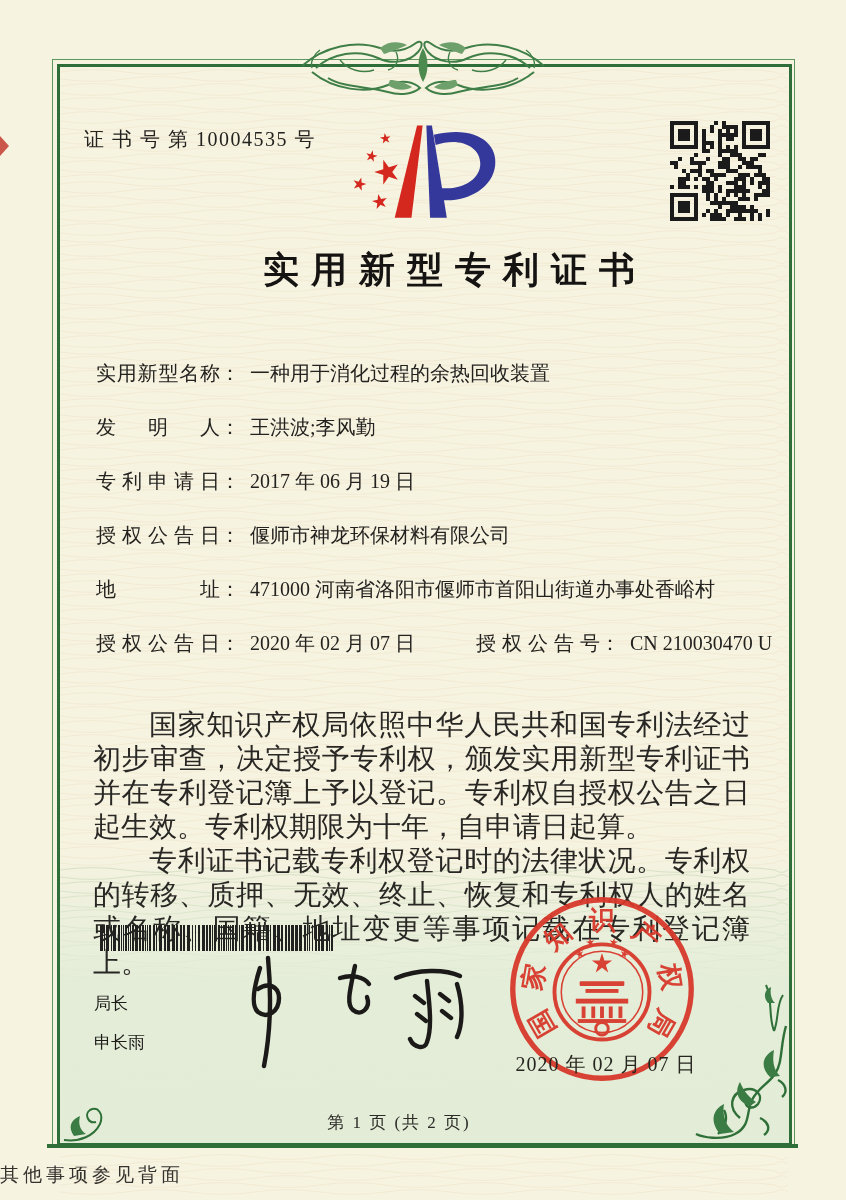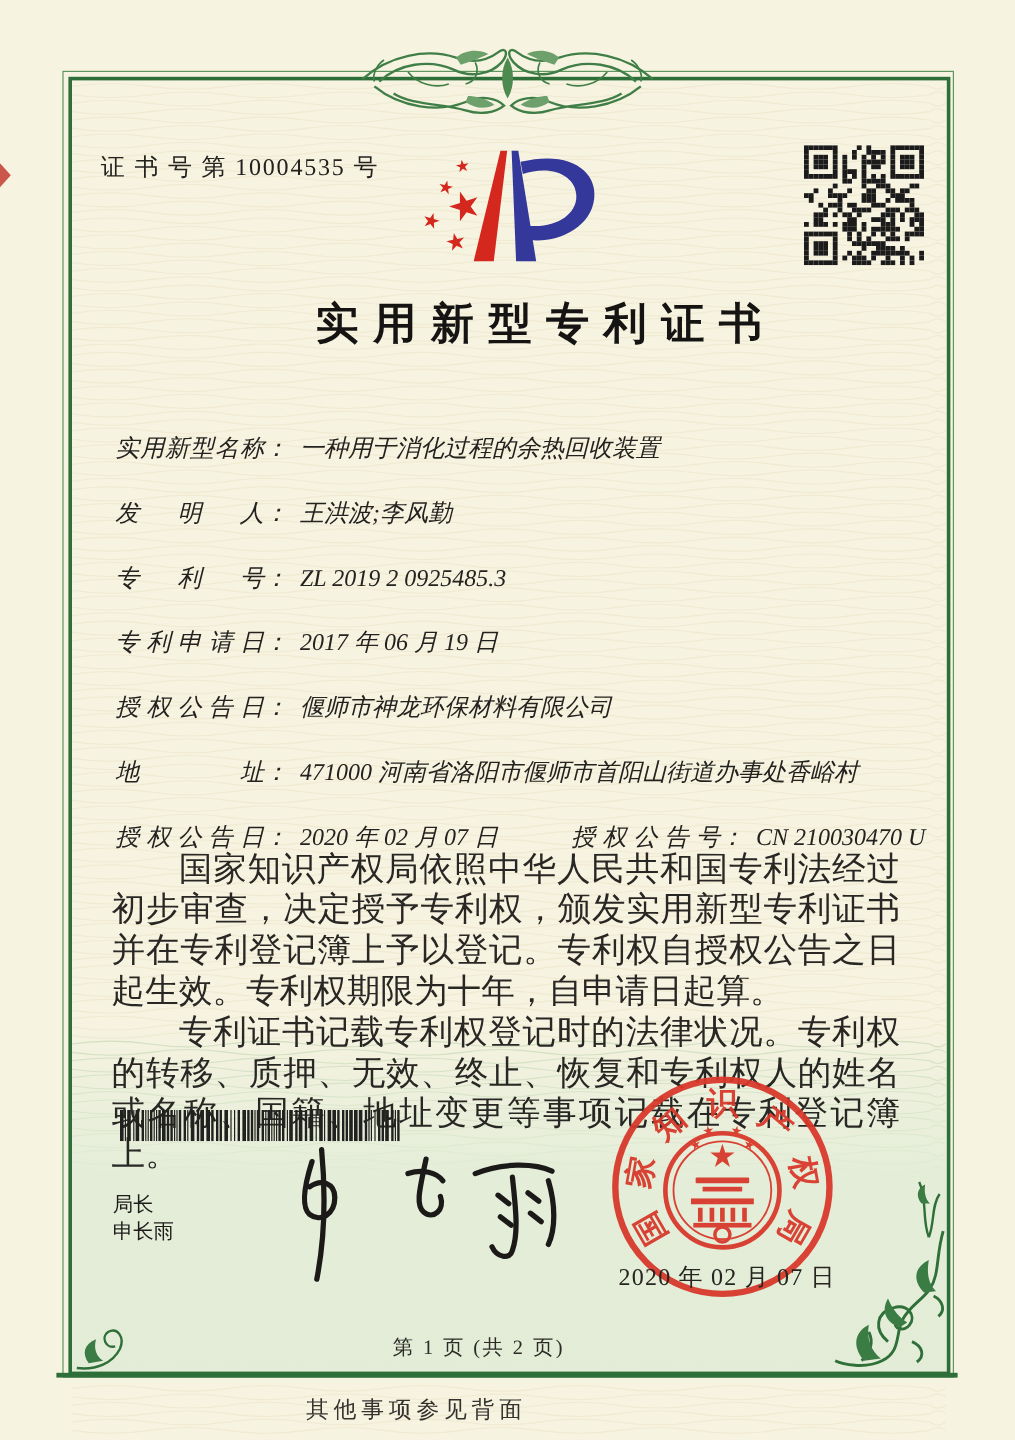--- a/index.html
+++ b/index.html
@@ -20,38 +20,38 @@
   .frame-inner{left:57px; top:64px; width:729px; height:1076px; border:3px solid #2e6e38;}
   .bottom-rule{left:47px; top:1144px; width:751px; height:4px; background:#2e6e38;}
   .cert-no{left:84px; top:126px; font-size:20px; letter-spacing:1.5px; color:#23221f;}
   .title{
     left:57px; top:246px; width:732px; text-align:center;
     font-size:36px; font-weight:bold; letter-spacing:12px; padding-left:12px;
     color:#151412;
     margin-left:20px;
   }
   .fields{left:96px; top:360px; width:680px; font-size:20px;}
-  .field-row{height:54px; white-space:nowrap;font-style:italic;}
+  .field-row{height:54px; white-space:nowrap;}
   .flabel{
     display:inline-block; width:124px; text-align:justify; text-align-last:justify;
     vertical-align:top; color:#23221f;
   }
   .fcolon{display:inline-block; margin-right:10px; color:#23221f;}
   .fvalue{color:#23221f;}
   .gvalue1{display:inline-block; min-width:226px;}
   .paras{
     left:93px; top:708px; width:657px; font-size:28px; line-height:34px;
     text-align:justify; color:#282724;
   }
   .paras p{margin:0; text-indent:2em;}
   .issuer{left:94px; top:992px; font-size:17px; color:#1d1c19;}
-  .issuer .name{}
+  .issuer .name{margin-top:16px;}
   .seal-date{left:508px; top:1051px; width:196px; text-align:center; font-size:20px; letter-spacing:1px; color:#26251f;}
   .footer-page{left:49px; top:1111px; width:700px; text-align:center; font-size:17px; color:#2b2a26; letter-spacing:2px;}
-  .back-note{left:0; top:1162px; width:694px; text-align:center; font-size:19px; letter-spacing:4px; color:#33322d;}
+  .back-note{left:0; top:1162px; width:694px; text-align:left; font-size:19px; letter-spacing:4px; color:#33322d;}
   svg text{font-family:"Liberation Serif","DejaVu Serif",serif;}
 </style>
 </head>
 <body>
 
 <div class="page">
 
   <svg id="waves" class="abs" style="left:0;top:0;" width="846" height="1200" viewBox="0 0 846 1200">
       <path d="M60 72 Q 92.5 67.2, 125 72 Q 157.5 76.8, 190 72 Q 222.5 67.2, 255 72 Q 287.5 76.8, 320 72 Q 352.5 67.2, 385 72 Q 417.5 76.8, 450 72 Q 482.5 67.2, 515 72 Q 547.5 76.8, 580 72 Q 612.5 67.2, 645 72 Q 677.5 76.8, 710 72 Q 742.5 67.2, 775 72 Q 781.5 76.8, 788 72" fill="none" stroke="#eae1c2" stroke-opacity="0.5" stroke-width="0.9"></path>
       <path d="M60 79 Q 92.5 83.8, 125 79 Q 157.5 74.2, 190 79 Q 222.5 83.8, 255 79 Q 287.5 74.2, 320 79 Q 352.5 83.8, 385 79 Q 417.5 74.2, 450 79 Q 482.5 83.8, 515 79 Q 547.5 74.2, 580 79 Q 612.5 83.8, 645 79 Q 677.5 74.2, 710 79 Q 742.5 83.8, 775 79 Q 781.5 74.2, 788 79" fill="none" stroke="#eae1c2" stroke-opacity="0.5" stroke-width="0.9"></path>
@@ -572,23 +572,20 @@
   <div class="abs title">实用新型专利证书</div>
 
   <div class="abs fields">
     <div class="field-row">
       <span class="flabel">实用新型名称</span><span class="fcolon">：</span><span class="fvalue">一种用于消化过程的余热回收装置</span>
     </div>
     <div class="field-row">
       <span class="flabel">发明人</span><span class="fcolon">：</span><span class="fvalue">王洪波;李风勤</span>
     </div>
     <div class="field-row">
-      <span class="flabel">专利号</span><span class="fcolon">：</span><span class="fvalue">ZL 2019 2 0925485.3</span>
-    </div>
-    <div class="field-row">
       <span class="flabel">专利申请日</span><span class="fcolon">：</span><span class="fvalue">2017 年 06 月 19 日</span>
     </div>
     <div class="field-row">
       <span class="flabel">授权公告日</span><span class="fcolon">：</span><span class="fvalue">偃师市神龙环保材料有限公司</span>
     </div>
     <div class="field-row">
       <span class="flabel">地址</span><span class="fcolon">：</span><span class="fvalue">471000 河南省洛阳市偃师市首阳山街道办事处香峪村</span>
     </div>
     <div class="field-row">
       <span class="flabel">授权公告日</span><span class="fcolon">：</span><span class="fvalue gvalue1">2020 年 02 月 07 日</span><span class="flabel">授权公告号</span><span class="fcolon">：</span><span class="fvalue">CN 210030470 U</span>

